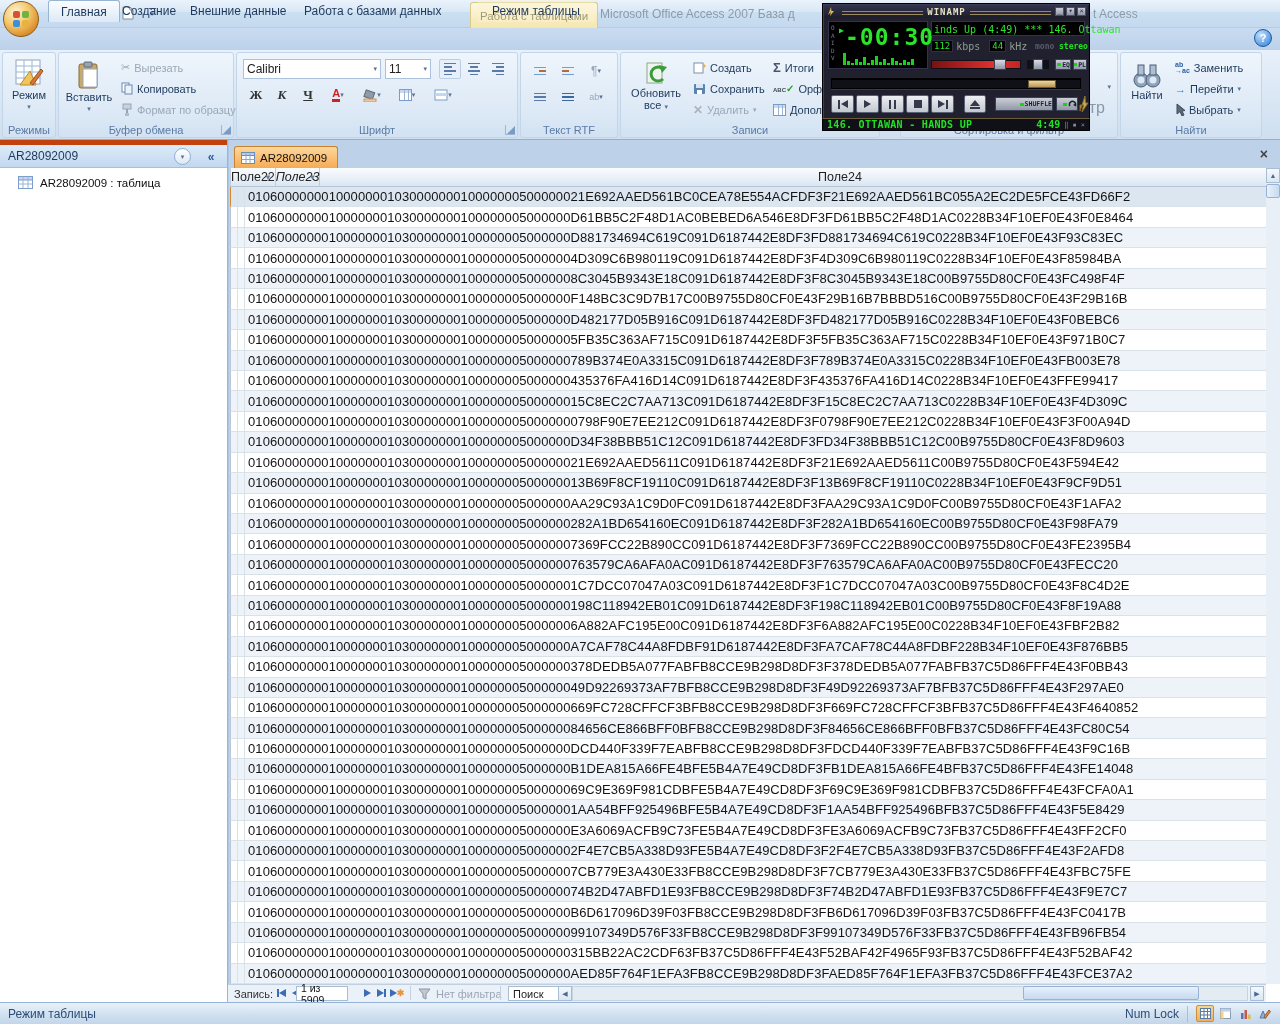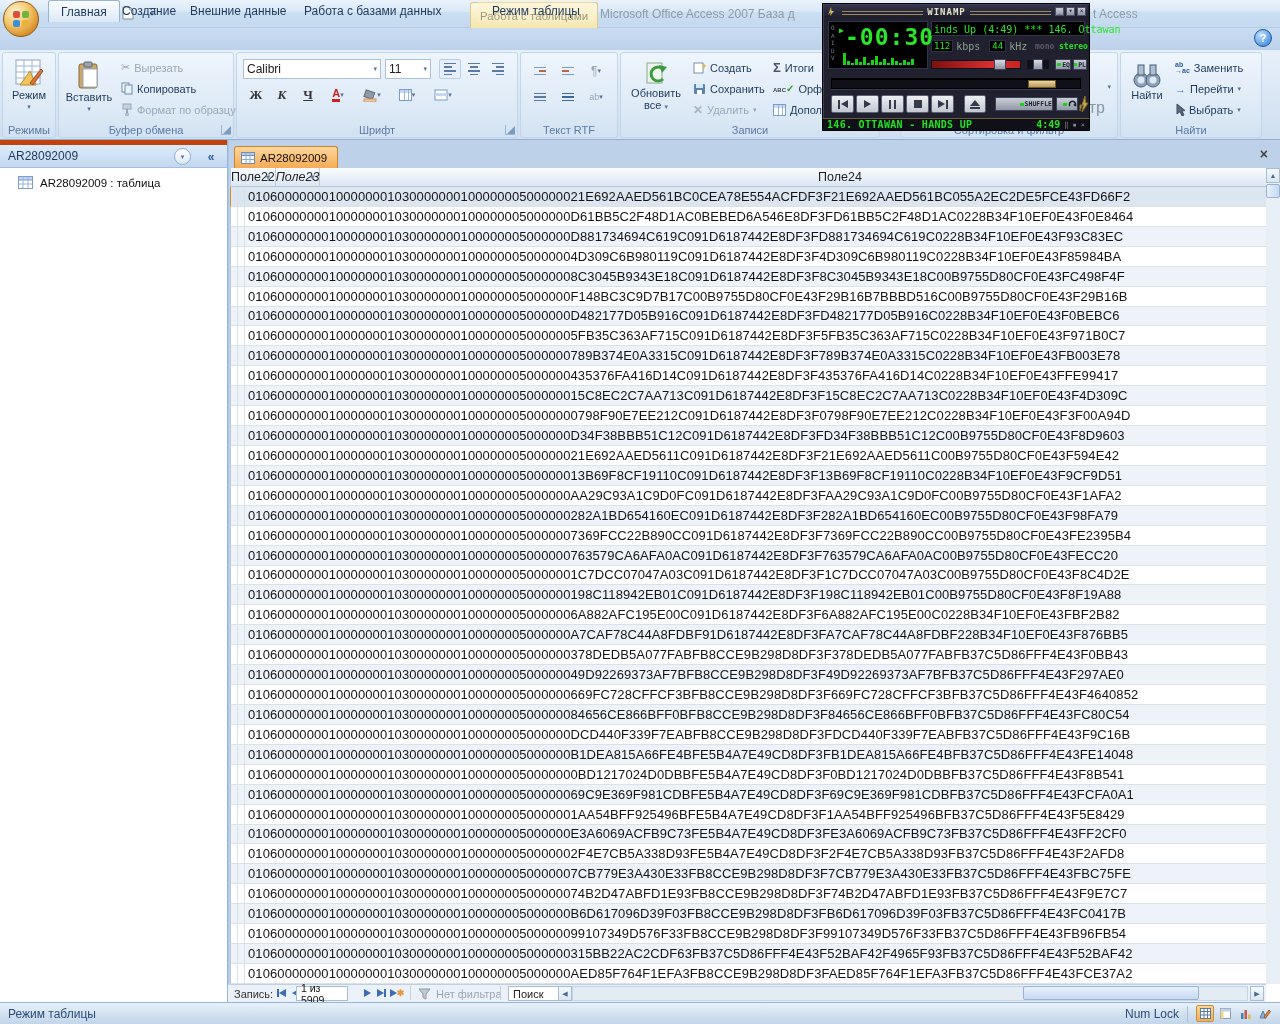--- a/index.html
+++ b/index.html
@@ -718,26 +718,20 @@
           <div class="row">
           <div class="cell c-sel"></div>
           <div class="cell c-22">\N</div>
           <div class="cell c-23">\N</div>
           <div class="cell c-24">01060000000100000001030000000100000005000000B1DEA815A66FE4BFE5B4A7E49CD8DF3FB1DEA815A66FE4BFB37C5D86FFF4E43FE14048</div>
         </div>
           <div class="row">
           <div class="cell c-sel"></div>
           <div class="cell c-22">\N</div>
           <div class="cell c-23">\N</div>
-          <div class="cell c-24">010600000001000000010300000001000000050000000BD1217024D0DBBFE5B4A7E49CD8DF3F0BD1217024D0DBBFB37C5D86FFF4E43F8B541</div>
-        </div>
-          <div class="row">
-          <div class="cell c-sel"></div>
-          <div class="cell c-22">\N</div>
-          <div class="cell c-23">\N</div>
           <div class="cell c-24">0106000000010000000103000000010000000500000069C9E369F981CDBFE5B4A7E49CD8DF3F69C9E369F981CDBFB37C5D86FFF4E43FCFA0A1</div>
         </div>
           <div class="row">
           <div class="cell c-sel"></div>
           <div class="cell c-22">\N</div>
           <div class="cell c-23">\N</div>
           <div class="cell c-24">010600000001000000010300000001000000050000001AA54BFF925496BFE5B4A7E49CD8DF3F1AA54BFF925496BFB37C5D86FFF4E43F5E8429</div>
         </div>
           <div class="row">
           <div class="cell c-sel"></div>

